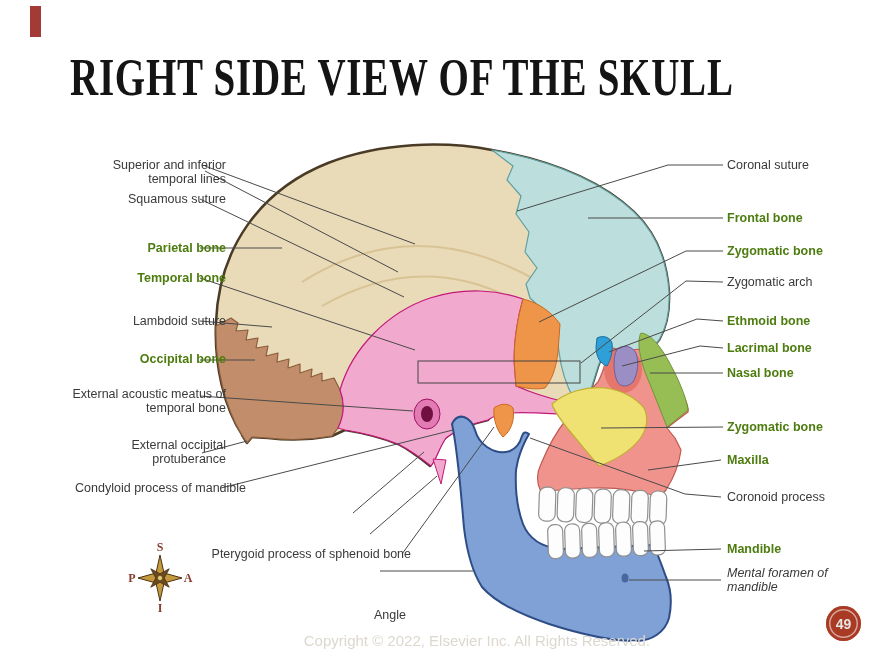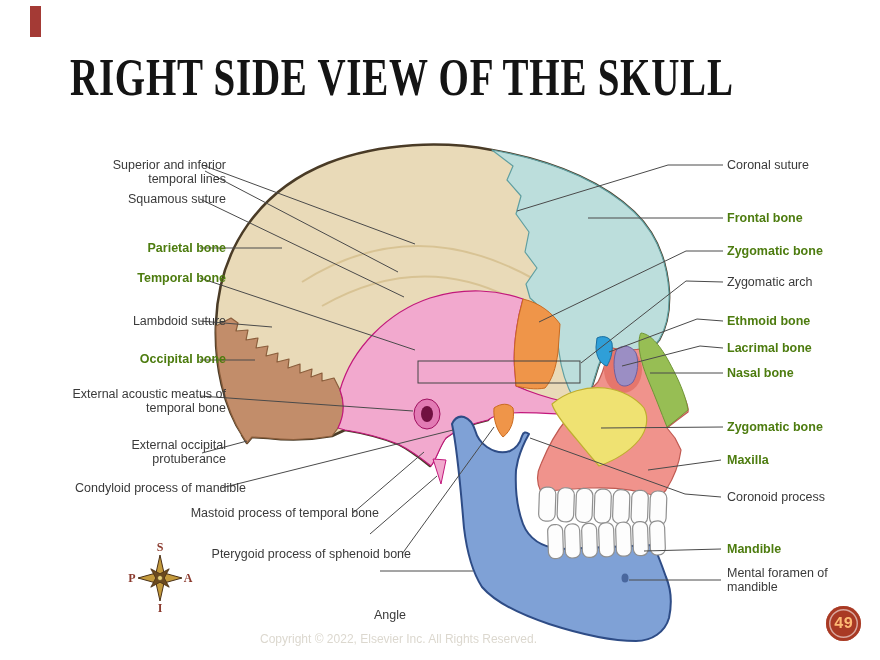--- a/index.html
+++ b/index.html
@@ -9,26 +9,26 @@
   .title{position:absolute;left:70px;top:48px;margin:0;color:#141414;
          font-family:"Liberation Serif", serif;font-weight:700;font-size:52px;
          letter-spacing:1px;white-space:nowrap;display:inline-block;
          transform:scaleX(.75);transform-origin:left center;}
   .diagram-svg{position:absolute;left:0;top:0;width:880px;height:660px;}
   .lbl{position:absolute;font-size:12.5px;line-height:14px;color:#3a3a3a;}
   .lbl.left{text-align:right;}
   .lbl.right{text-align:left;}
   .lbl.b{font-weight:700;color:#4d7c0f;}
   .nw{white-space:nowrap;}
-  .copyright{position:absolute;left:260px;top:632px;width:390px;text-align:left;
-             font-size:12px;color:#dcd8cf;}
+  .copyright{position:absolute;left:260px;top:632px;width:390px;text-align:right;
+             font-size:15px;color:#dcd8cf;}
   .page-badge{position:absolute;left:826px;top:606px;width:35px;height:35px;border-radius:50%;
-              background:#A93A24;color:#fdba74;font-size:16px;font-weight:700;
+              background:#A93A24;color:#e5e5e5;font-size:14px;font-weight:700;
               display:flex;align-items:center;justify-content:center;
-              box-shadow:inset 0 0 0 3px #A93A24, inset 0 0 0 4.5px rgba(255,255,255,.55);font-family:Liberation Mono, monospace;}
+              box-shadow:inset 0 0 0 3px #A93A24, inset 0 0 0 4.5px rgba(255,255,255,.55);}
 </style>
 </head>
 <body>
 
 <div class="slide">
 
   <div class="accent-bar"></div>
   <h1 class="title">RIGHT SIDE VIEW OF THE SKULL</h1>
 
   <svg class="diagram-svg" viewBox="0 0 880 660">
@@ -157,32 +157,31 @@
 
   <div class="lbl left" style="top:150px;right:683px;width:150px;margin-top:8px;">Superior and inferior temporal lines</div>
   <div class="lbl left nw" style="top:192px;right:683px;">Squamous suture</div>
   <div class="lbl left nw b" style="top:241px;right:683px;">Parietal bone</div>
   <div class="lbl left nw b" style="top:271px;right:683px;">Temporal bone</div>
   <div class="lbl left nw" style="top:314px;right:683px;">Lambdoid suture</div>
   <div class="lbl left nw b" style="top:352px;right:683px;margin-left:29px;">Occipital bone</div>
   <div class="lbl left" style="top:438px;right:683px;width:130px;">External occipital protuberance</div>
   <div class="lbl left" style="top:387px;right:683px;width:165px;">External acoustic meatus of temporal bone</div>
   <div class="lbl left nw" style="top:481px;right:663px;">Condyloid process of mandible</div>
-  <div class="lbl left nw" style="top:506px;right:530px;">Mastoid process of temporal bone</div>
   <div class="lbl left nw" style="top:547px;right:498px;">Pterygoid process of sphenoid bone</div>
   <div class="lbl left nw" style="top:564px;right:503px;margin-top:44px;">Angle</div>
 
   <div class="lbl right nw" style="top:158px;left:727px;">Coronal suture</div>
   <div class="lbl right nw b" style="top:211px;left:727px;">Frontal bone</div>
   <div class="lbl right nw b" style="top:244px;left:727px;">Zygomatic bone</div>
   <div class="lbl right nw" style="top:275px;left:727px;">Zygomatic arch</div>
   <div class="lbl right nw b" style="top:314px;left:727px;">Ethmoid bone</div>
   <div class="lbl right nw b" style="top:341px;left:727px;">Lacrimal bone</div>
   <div class="lbl right nw b" style="top:366px;left:727px;">Nasal bone</div>
   <div class="lbl right nw b" style="top:420px;left:727px;">Zygomatic bone</div>
   <div class="lbl right nw b" style="top:453px;left:727px;">Maxilla</div>
   <div class="lbl right nw" style="top:490px;left:727px;">Coronoid process</div>
   <div class="lbl right nw b" style="top:542px;left:727px;">Mandible</div>
-  <div class="lbl right" style="top:566px;left:727px;width:112px;">Mental foramen of mandible</div>
+  <div class="lbl right" style="top:566px;left:727px;width:112px;font-style:italic;">Mental foramen of mandible</div>
 
   <div class="copyright">Copyright © 2022, Elsevier Inc. All Rights Reserved.</div>
   <div class="page-badge">49</div>
 </div>
 
 </body></html>

